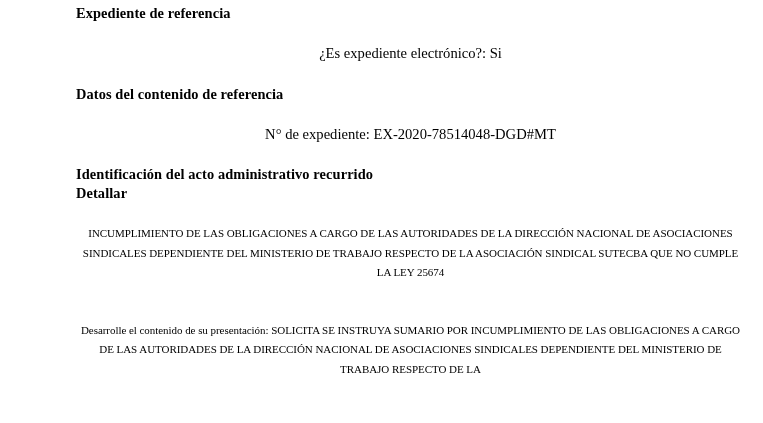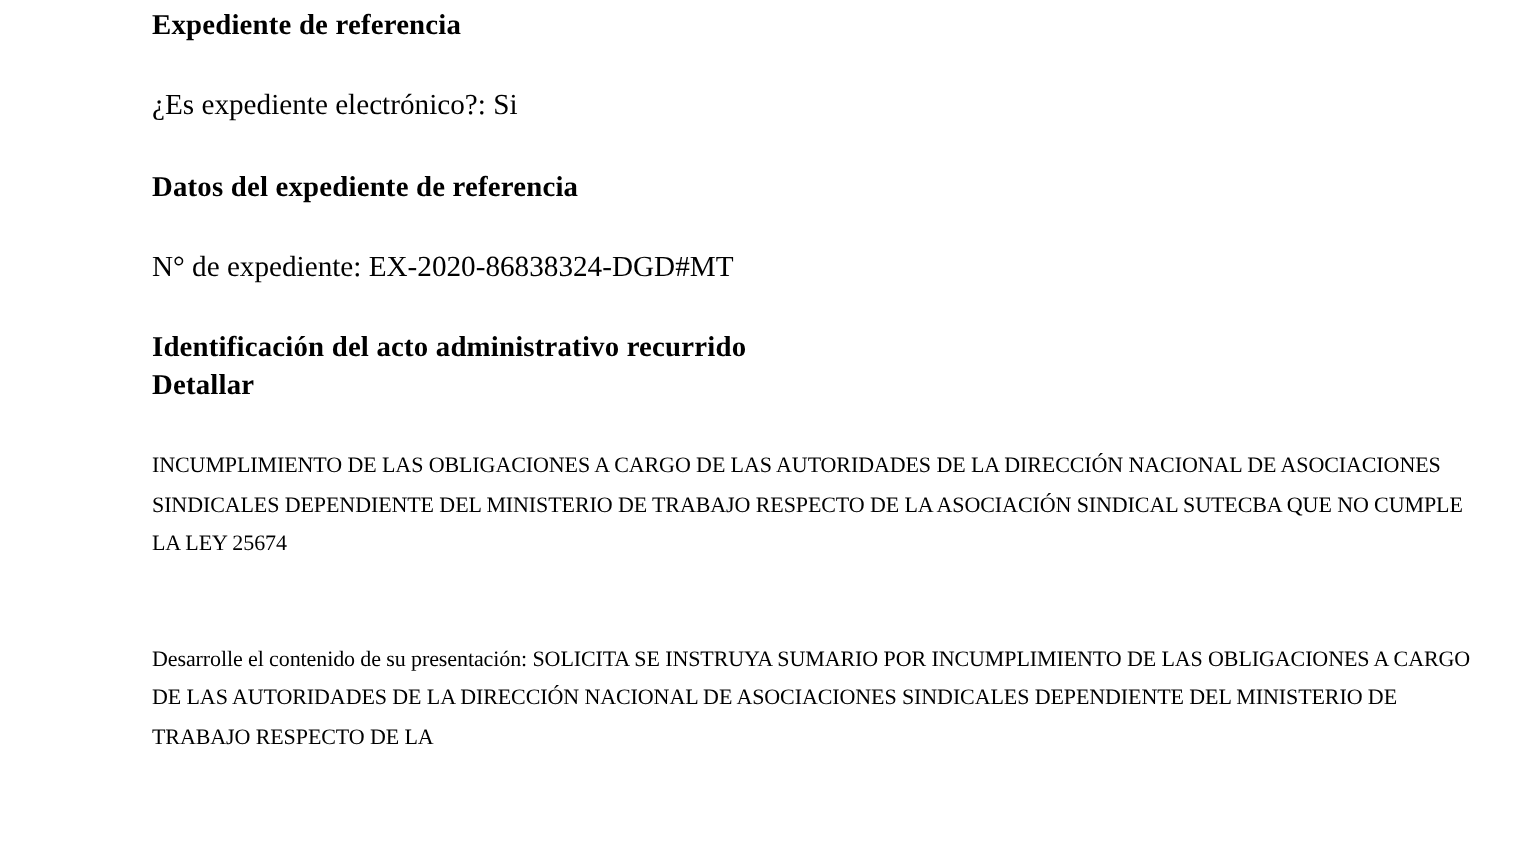--- a/index.html
+++ b/index.html
@@ -27,43 +27,43 @@
     font-size: 14.4px;
     line-height: 19px;
     letter-spacing: 0.1px;
   }
   .spacer-lg { height: 21px; }
   .spacer-md { height: 17px; }
   .top-pad { height: 4px; }
   .para {
     font-size: 14.6px;
     line-height: 19.5px;
-    text-align: left;
+    text-align: center;
   }
   .para-caps {
     font-size: 11px;
     line-height: 19.5px;
     letter-spacing: -0.05px;
   }
 </style>
 </head>
 <body>
 
 <div class="page">
 
   <div class="top-pad"></div>
 
   <div class="heading">Expediente de referencia</div>
   <div class="spacer-lg"></div>
   <div class="para">¿Es expediente electrónico?: Si</div>
 
   <div class="spacer-lg"></div>
-  <div class="heading">Datos del expediente de referencia</div>
+  <div class="heading">Datos del contenido de referencia</div>
   <div class="spacer-lg"></div>
-  <div class="para">N° de expediente: EX-2020-86838324-DGD#MT</div>
+  <div class="para">N° de expediente: EX-2020-78514048-DGD#MT</div>
 
   <div class="spacer-lg"></div>
   <div class="heading">Identificación del acto administrativo recurrido</div>
   <div class="heading">Detallar</div>
 
   <div class="spacer-lg"></div>
   <div class="para para-caps">INCUMPLIMIENTO DE LAS OBLIGACIONES A CARGO DE LAS AUTORIDADES DE LA DIRECCIÓN NACIONAL DE ASOCIACIONES SINDICALES DEPENDIENTE DEL MINISTERIO DE TRABAJO RESPECTO DE LA ASOCIACIÓN SINDICAL SUTECBA QUE NO CUMPLE LA LEY 25674</div>
 
   <div class="spacer-md"></div>
 

